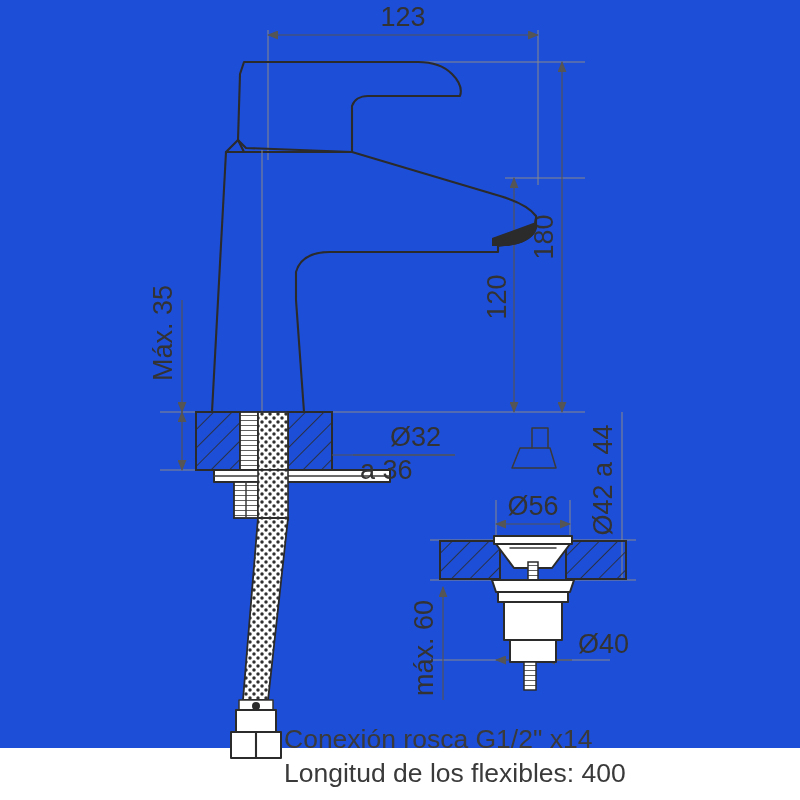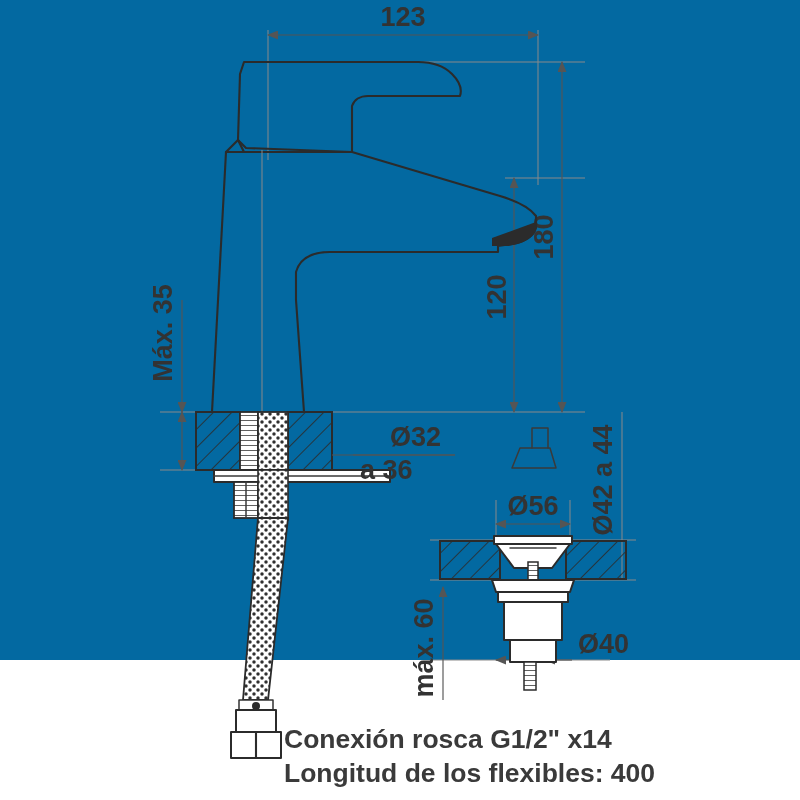--- a/index.html
+++ b/index.html
@@ -9,23 +9,22 @@
   }
   body {
     width: 800px;
     height: 800px;
     font-family: "Liberation Sans", sans-serif;
     overflow: hidden;
   }
   #drawing-root {
     position: relative;
     width: 800px;
-    height: 660px;
-    background: #0369a1;
-    font-weight: bold;
+    height: 748px;
+    background: #1d4ed8;
   }
   svg#tech-drawing {
     display: block;
     width: 800px;
     height: 800px;
   }
   .outline {
     fill: none;
     stroke: #2b2b2b;
     stroke-width: 2.1;

